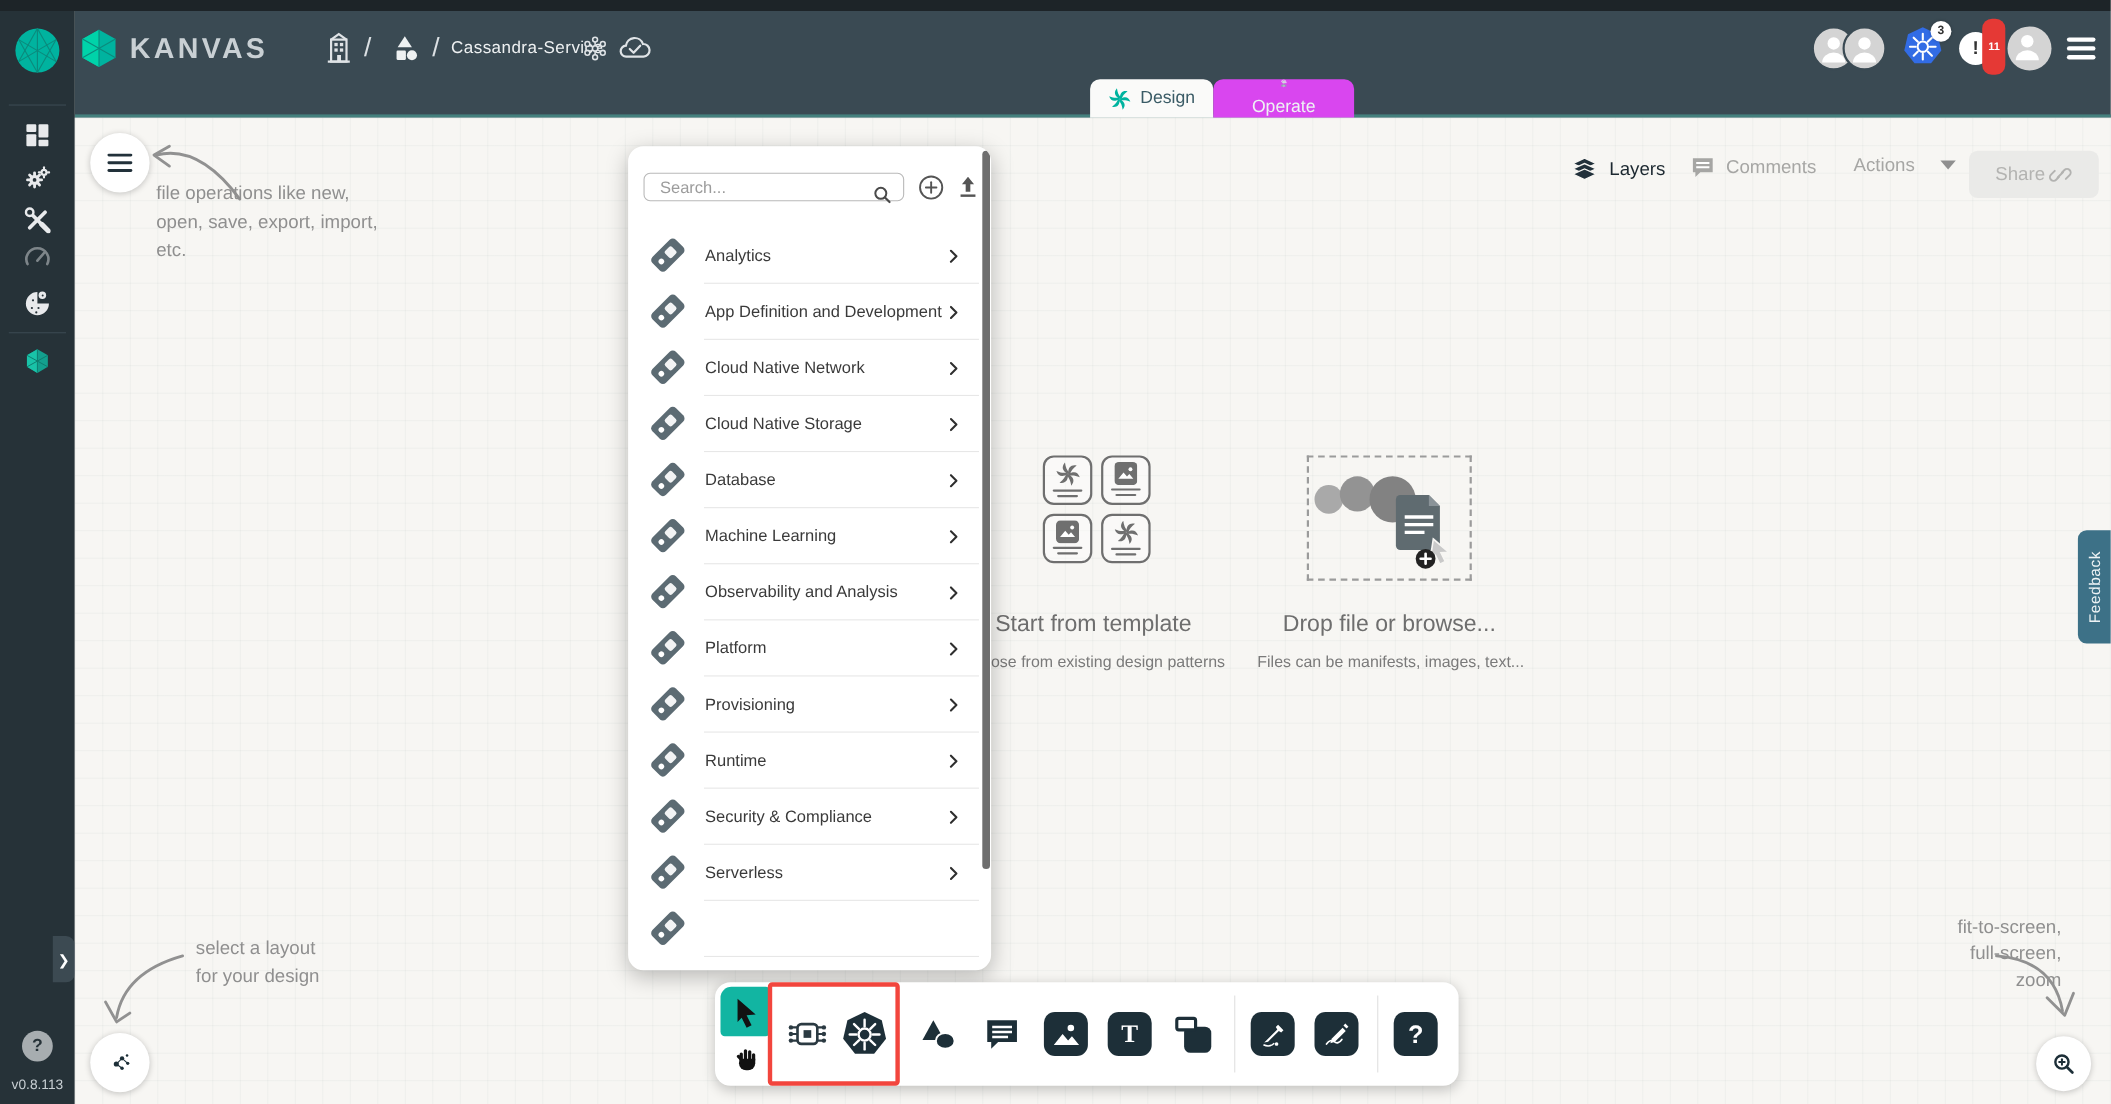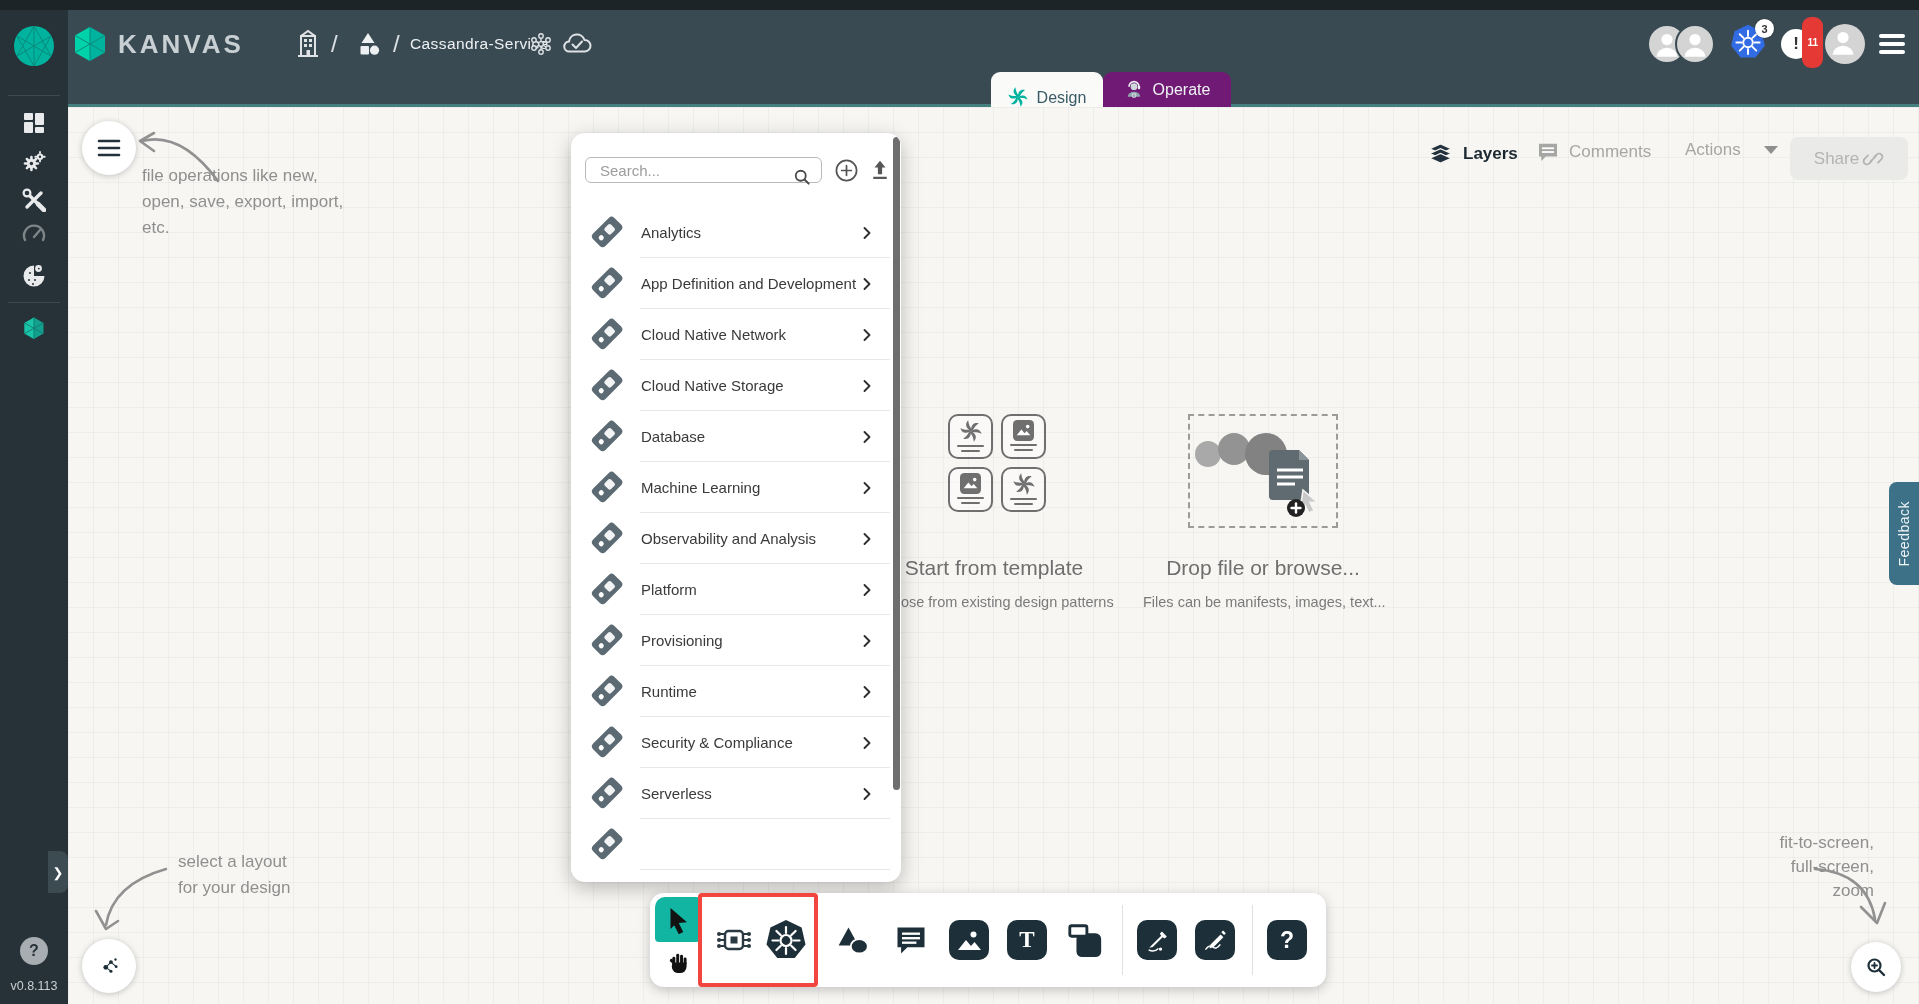--- a/index.html
+++ b/index.html
@@ -14,22 +14,22 @@
   
   .header{position:absolute;left:68px;top:10px;width:1851px;height:97px;background:#3a4a53;border-bottom:3px solid #44807d;}
   .brand{position:absolute;left:4px;top:16px;display:flex;align-items:center;gap:10px;}
   .brand-text{font-size:26px;font-weight:bold;letter-spacing:3px;color:#c9d0d4;}
   .crumb{position:absolute;top:0;height:68px;display:flex;align-items:center;color:#e8ecee;}
   .crumb-sep{font-size:24px;font-weight:300;color:#dce1e4;}
   .design-name{font-size:15.5px;color:#eef1f2;letter-spacing:.4px;}
 
   .tabs{position:absolute;left:923px;top:62px;height:35px;display:flex;}
   .tab{height:35px;display:flex;align-items:center;justify-content:center;gap:9px;border-radius:9px 9px 0 0;font-size:16px;cursor:pointer;}
-  .tab-design{width:112px;background:#fafaf9;color:#3a5b66;align-items:flex-end;}
-  .tab-operate{width:128px;background:#701a75;color:#eef3f4;}
+  .tab-design{width:112px;background:#fafaf9;color:#3a5b66;}
+  .tab-operate{width:128px;background:#d946ef;color:#eef3f4;flex-direction:column;}
 
   .hdr-right{position:absolute;right:0;top:0;height:68px;display:flex;align-items:center;}
   .avatar{width:40px;height:40px;border-radius:50%;background:#d4d4d4;position:relative;overflow:hidden;border:2px solid #3a4a53;}
   .badge-wrap{position:relative;}
   .count-badge{position:absolute;border-radius:50%;background:#fff;color:#333;font-size:11px;font-weight:bold;display:flex;align-items:center;justify-content:center;}
   .red-badge{position:absolute;background:#e53935;color:#fff;border-radius:9px;font-size:10px;font-weight:bold;padding:20px 5px;}
   .hamburger span{display:block;width:26px;height:3.5px;background:#fff;border-radius:2px;margin:4.5px 0;}
 
   
   .sidebar{position:absolute;left:0;top:10px;width:68px;height:994px;background:#263238;}
@@ -428,21 +428,21 @@
         <circle cx="106" cy="92" r="9" fill="#222"></circle>
         <g stroke="#fff" stroke-width="2.4" stroke-linecap="round">
             <line x1="106" y1="87.5" x2="106" y2="96.5"></line>
             <line x1="101.5" y1="92" x2="110.5" y2="92"></line>
           </g>
       </svg>
     </div>
     <div class="center-title" style="left:1075px;top:449px;width:240px;">Drop file or browse...</div>
     <div class="center-sub" style="left:1075px;top:487px;width:240px;">Files can be manifests, images, text...</div>
 
-    <div class="ctrl" style="left:1359px;color:#1c2830;font-weight:bold;">
+    <div class="ctrl" style="left:1359px;color:#1c2830;font-weight:normal;">
       <svg width="27" height="27" viewBox="0 0 28 28">
         <g fill="#22313b" stroke="#f7f6f3" stroke-width="1.2">
           <polygon points="14,14 3,9 14,4 25,9"></polygon>
           <polygon points="14,19 3,14 14,9 25,14"></polygon>
           <polygon points="14,24 3,19 14,14 25,19"></polygon>
         </g>
       </svg>
       <span>Layers</span>
     </div>
     <div class="ctrl" style="left:1468px;color:#a6a6a4;">

